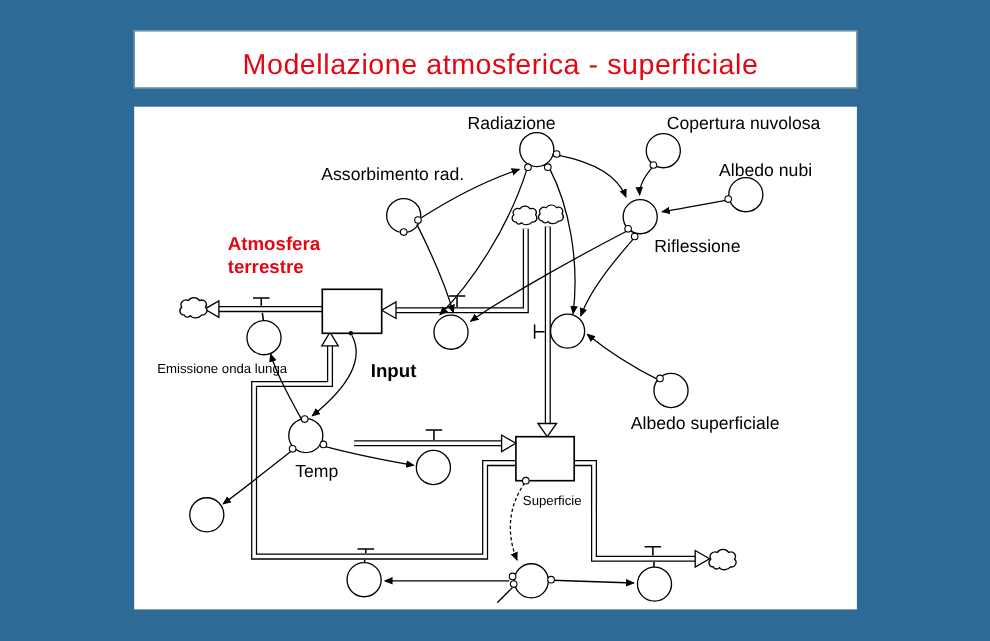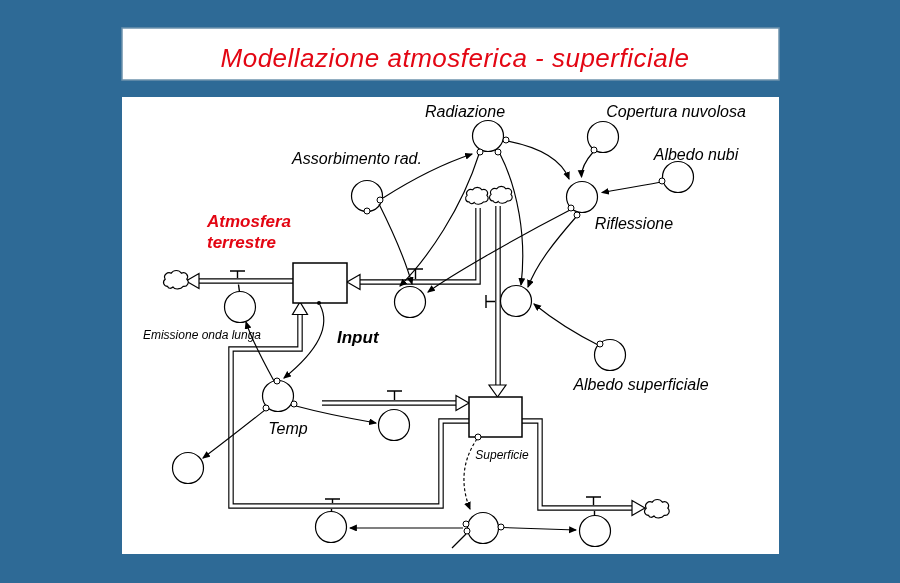--- a/index.html
+++ b/index.html
@@ -1,16 +1,16 @@
 <!DOCTYPE html>
 <html><head>
 <meta charset="utf-8">
 <style>
   html,body{margin:0;padding:0;background:#2e6a96;}
-  .stage{width:900px;height:583px;position:relative;font-style:italic;}
+  .stage{width:900px;height:583px;position:relative;}
   svg{display:block;}
   text{font-family:"Liberation Sans", sans-serif;fill:#000;}
   .title{font-size:26px;letter-spacing:.5px;fill:#e30613;}
   .lbl{font-size:16px;}
   .lbl-sm{font-size:12px;}
   .lbl-b{font-weight:bold;font-size:17px;}
   .lbl-red{fill:#e30613;font-weight:bold;font-size:17px;}
   .pipe-o{fill:none;stroke:#000;stroke-width:5.5;}
   .pipe-i{fill:none;stroke:#fff;stroke-width:3.2;}
   .stock{fill:#fff;stroke:#000;stroke-width:1.5;}

